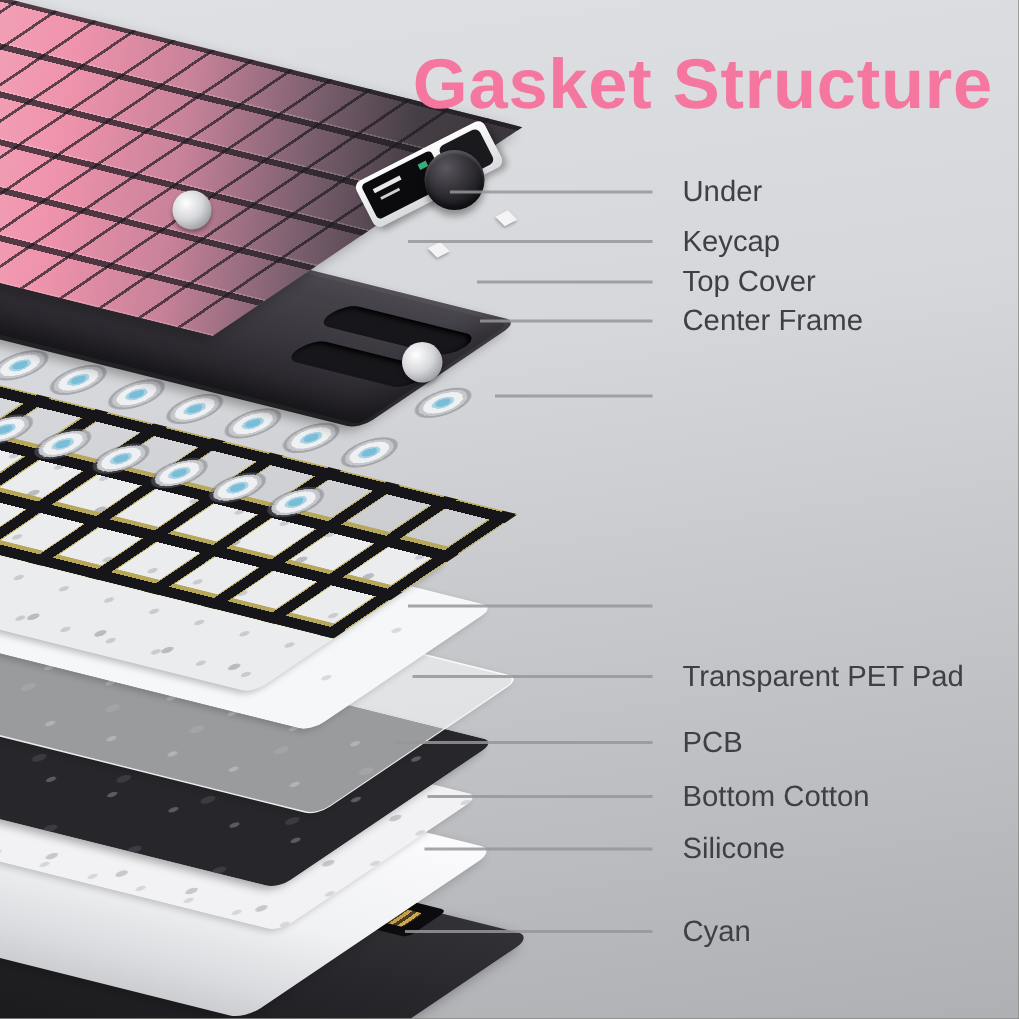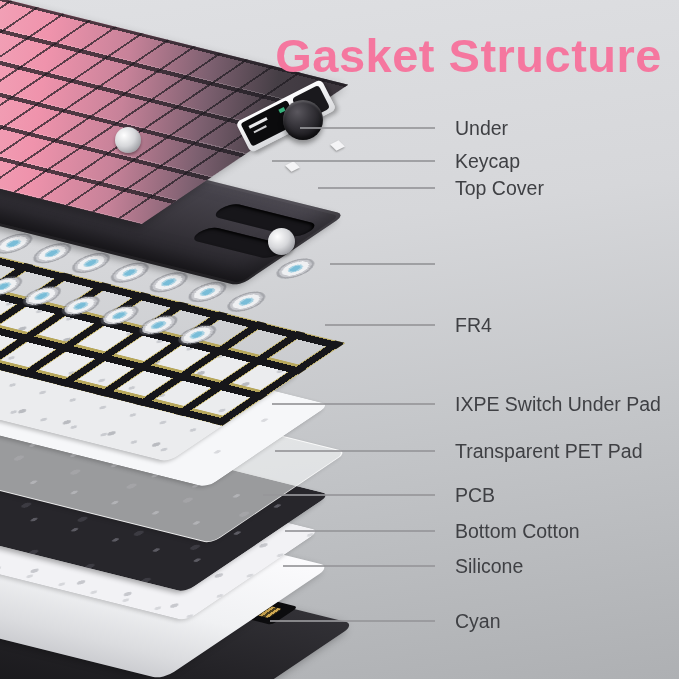--- a/index.html
+++ b/index.html
@@ -143,30 +143,29 @@
     <span class="lbl">Under</span>
   </div>
   <div class="callout" style="top:149px">
     <i class="line" style="left:272px;width:163px"></i>
     <span class="lbl">Keycap</span>
   </div>
   <div class="callout" style="top:176px">
     <i class="line" style="left:318px;width:117px"></i>
     <span class="lbl">Top Cover</span>
   </div>
+  <div class="callout" style="top:202px">
+    <i class="line" style="left:320px;width:115px"></i>
+    <span class="lbl">Center Frame</span>
+  </div>
   <div class="callout" style="top:252px">
     <i class="line" style="left:330px;width:105px"></i>
   </div>
-  <div class="callout" style="top:313px">
-    <i class="line" style="left:325px;width:110px"></i>
-    <span class="lbl">FR4</span>
-  </div>
   <div class="callout" style="top:392px">
     <i class="line" style="left:272px;width:163px"></i>
-    <span class="lbl">IXPE Switch Under Pad</span>
   </div>
   <div class="callout" style="top:483px">
     <i class="line" style="left:263px;width:172px"></i>
     <span class="lbl">PCB</span>
   </div>
   <div class="callout" style="top:439px">
     <i class="line" style="left:275px;width:160px"></i>
     <span class="lbl">Transparent PET Pad</span>
   </div>
   <div class="callout" style="top:519px">

